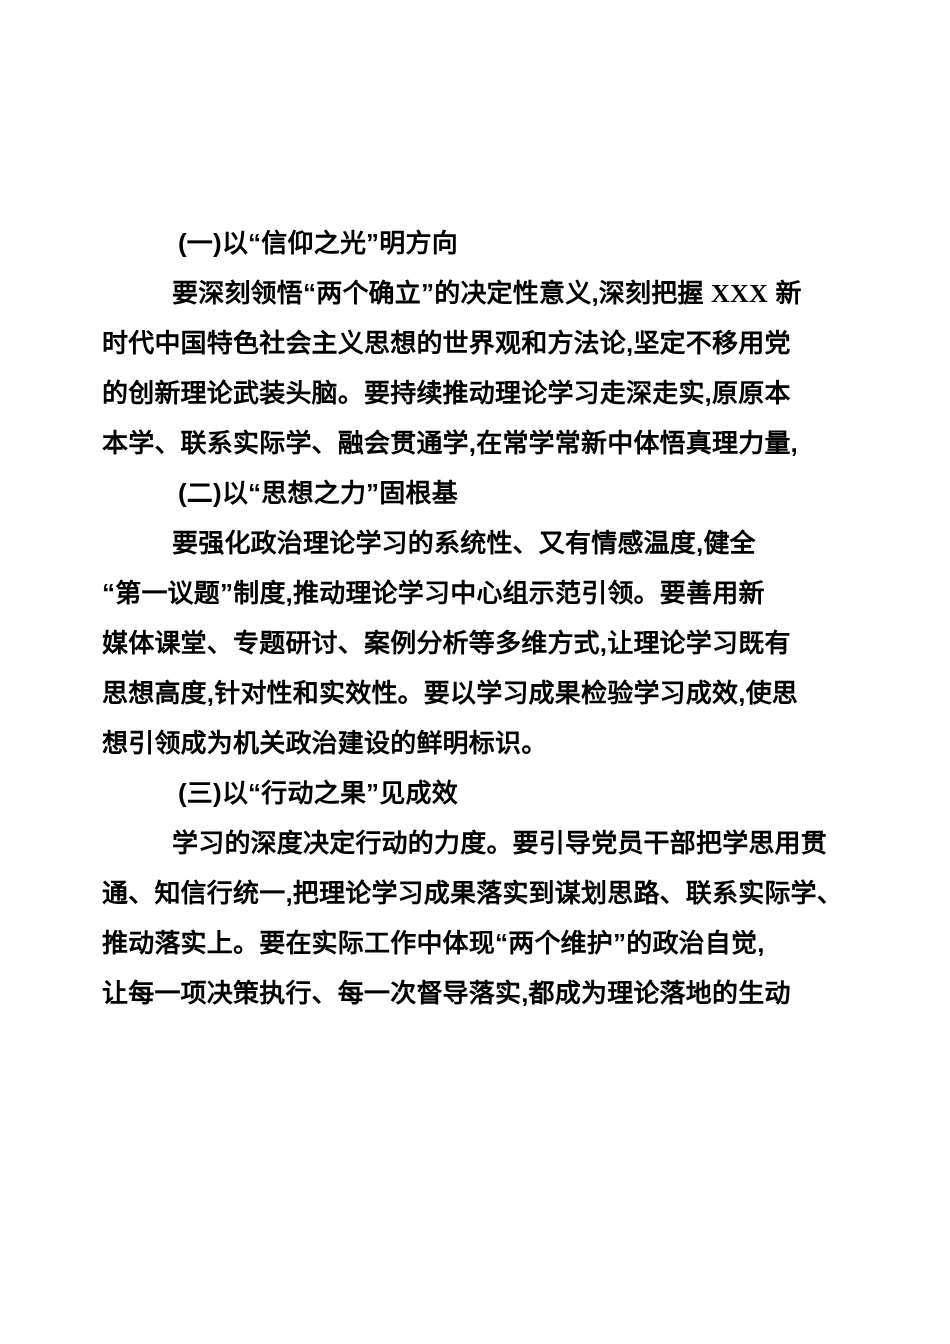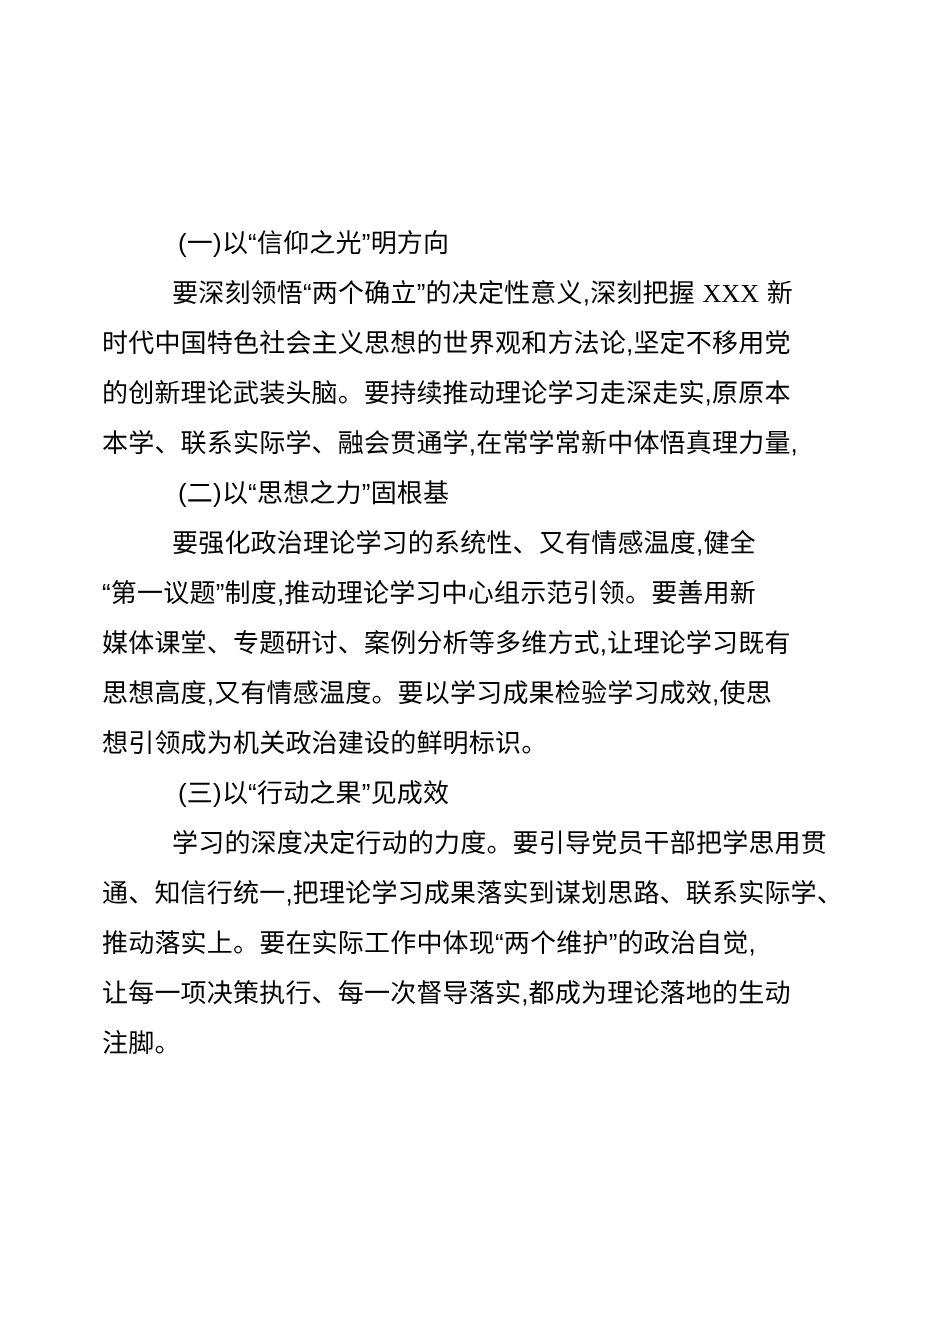--- a/index.html
+++ b/index.html
@@ -37,32 +37,31 @@
   }
   .latin-serif {
     font-family: "Liberation Serif", "DejaVu Serif", serif;
     margin-top: 44px;
   }
 </style>
 </head>
 <body>
 
 <div class="page">
-  <div class="doc-body" id="doc-body" style="color: rgb(0, 0, 0);">
+  <div class="doc-body" id="doc-body" style="color: rgb(0, 0, 0); font-weight: bold;">
       <div class="text-line heading">(一)以“信仰之光”明方向</div>
       <div class="text-line indent">要深刻领悟“两个确立”的决定性意义,深刻把握 <span class="latin-serif">XXX</span> 新</div>
       <div class="text-line">时代中国特色社会主义思想的世界观和方法论,坚定不移用党</div>
       <div class="text-line">的创新理论武装头脑。要持续推动理论学习走深走实,原原本</div>
       <div class="text-line">本学、联系实际学、融会贯通学,在常学常新中体悟真理力量,</div>
       <div class="text-line heading">(二)以“思想之力”固根基</div>
       <div class="text-line indent">要强化政治理论学习的系统性、又有情感温度,健全</div>
       <div class="text-line">“第一议题”制度,推动理论学习中心组示范引领。要善用新</div>
       <div class="text-line">媒体课堂、专题研讨、案例分析等多维方式,让理论学习既有</div>
-      <div class="text-line">思想高度,又有情感温度。要以学习成果检验学习成效,使思</div>
+      <div class="text-line">思想高度,针对性和实效性。要以学习成果检验学习成效,使思</div>
       <div class="text-line">想引领成为机关政治建设的鲜明标识。</div>
       <div class="text-line heading">(三)以“行动之果”见成效</div>
       <div class="text-line indent">学习的深度决定行动的力度。要引导党员干部把学思用贯</div>
       <div class="text-line">通、知信行统一,把理论学习成果落实到谋划思路、联系实际学、</div>
       <div class="text-line">推动落实上。要在实际工作中体现“两个维护”的政治自觉,</div>
       <div class="text-line">让每一项决策执行、每一次督导落实,都成为理论落地的生动</div>
-      <div class="text-line">注脚。</div>
     </div>
 </div>
 
 </body></html>

